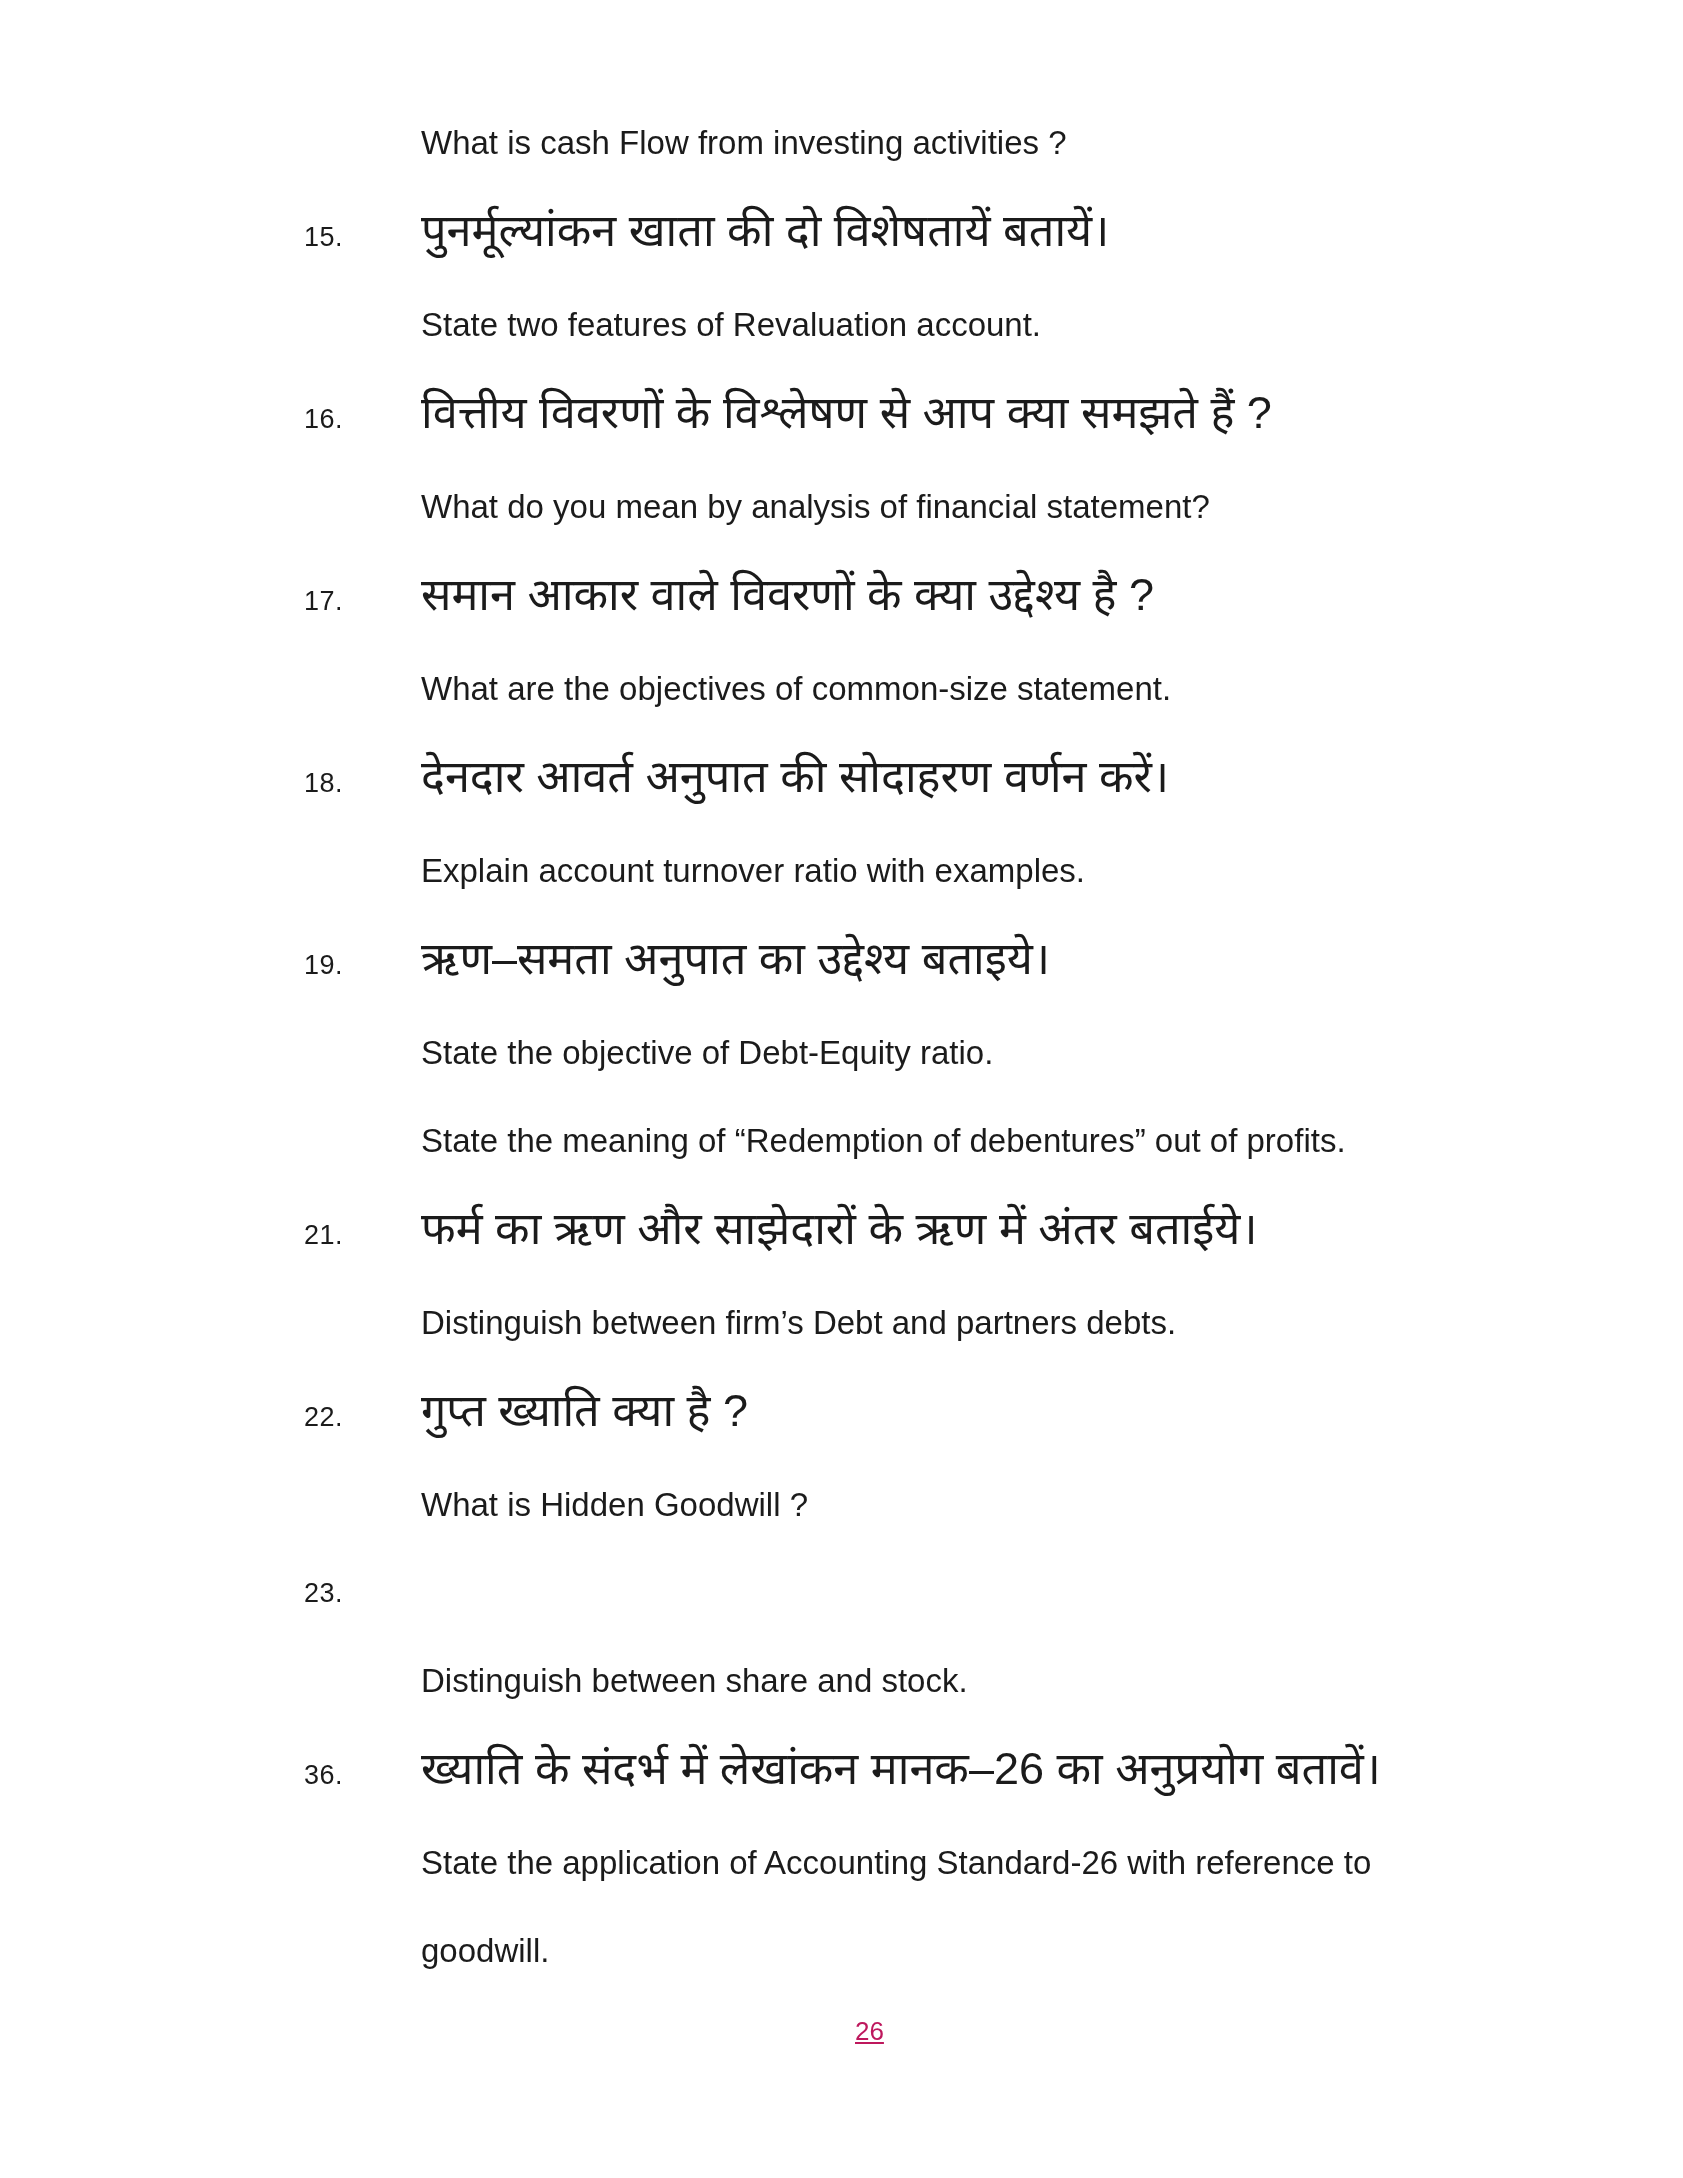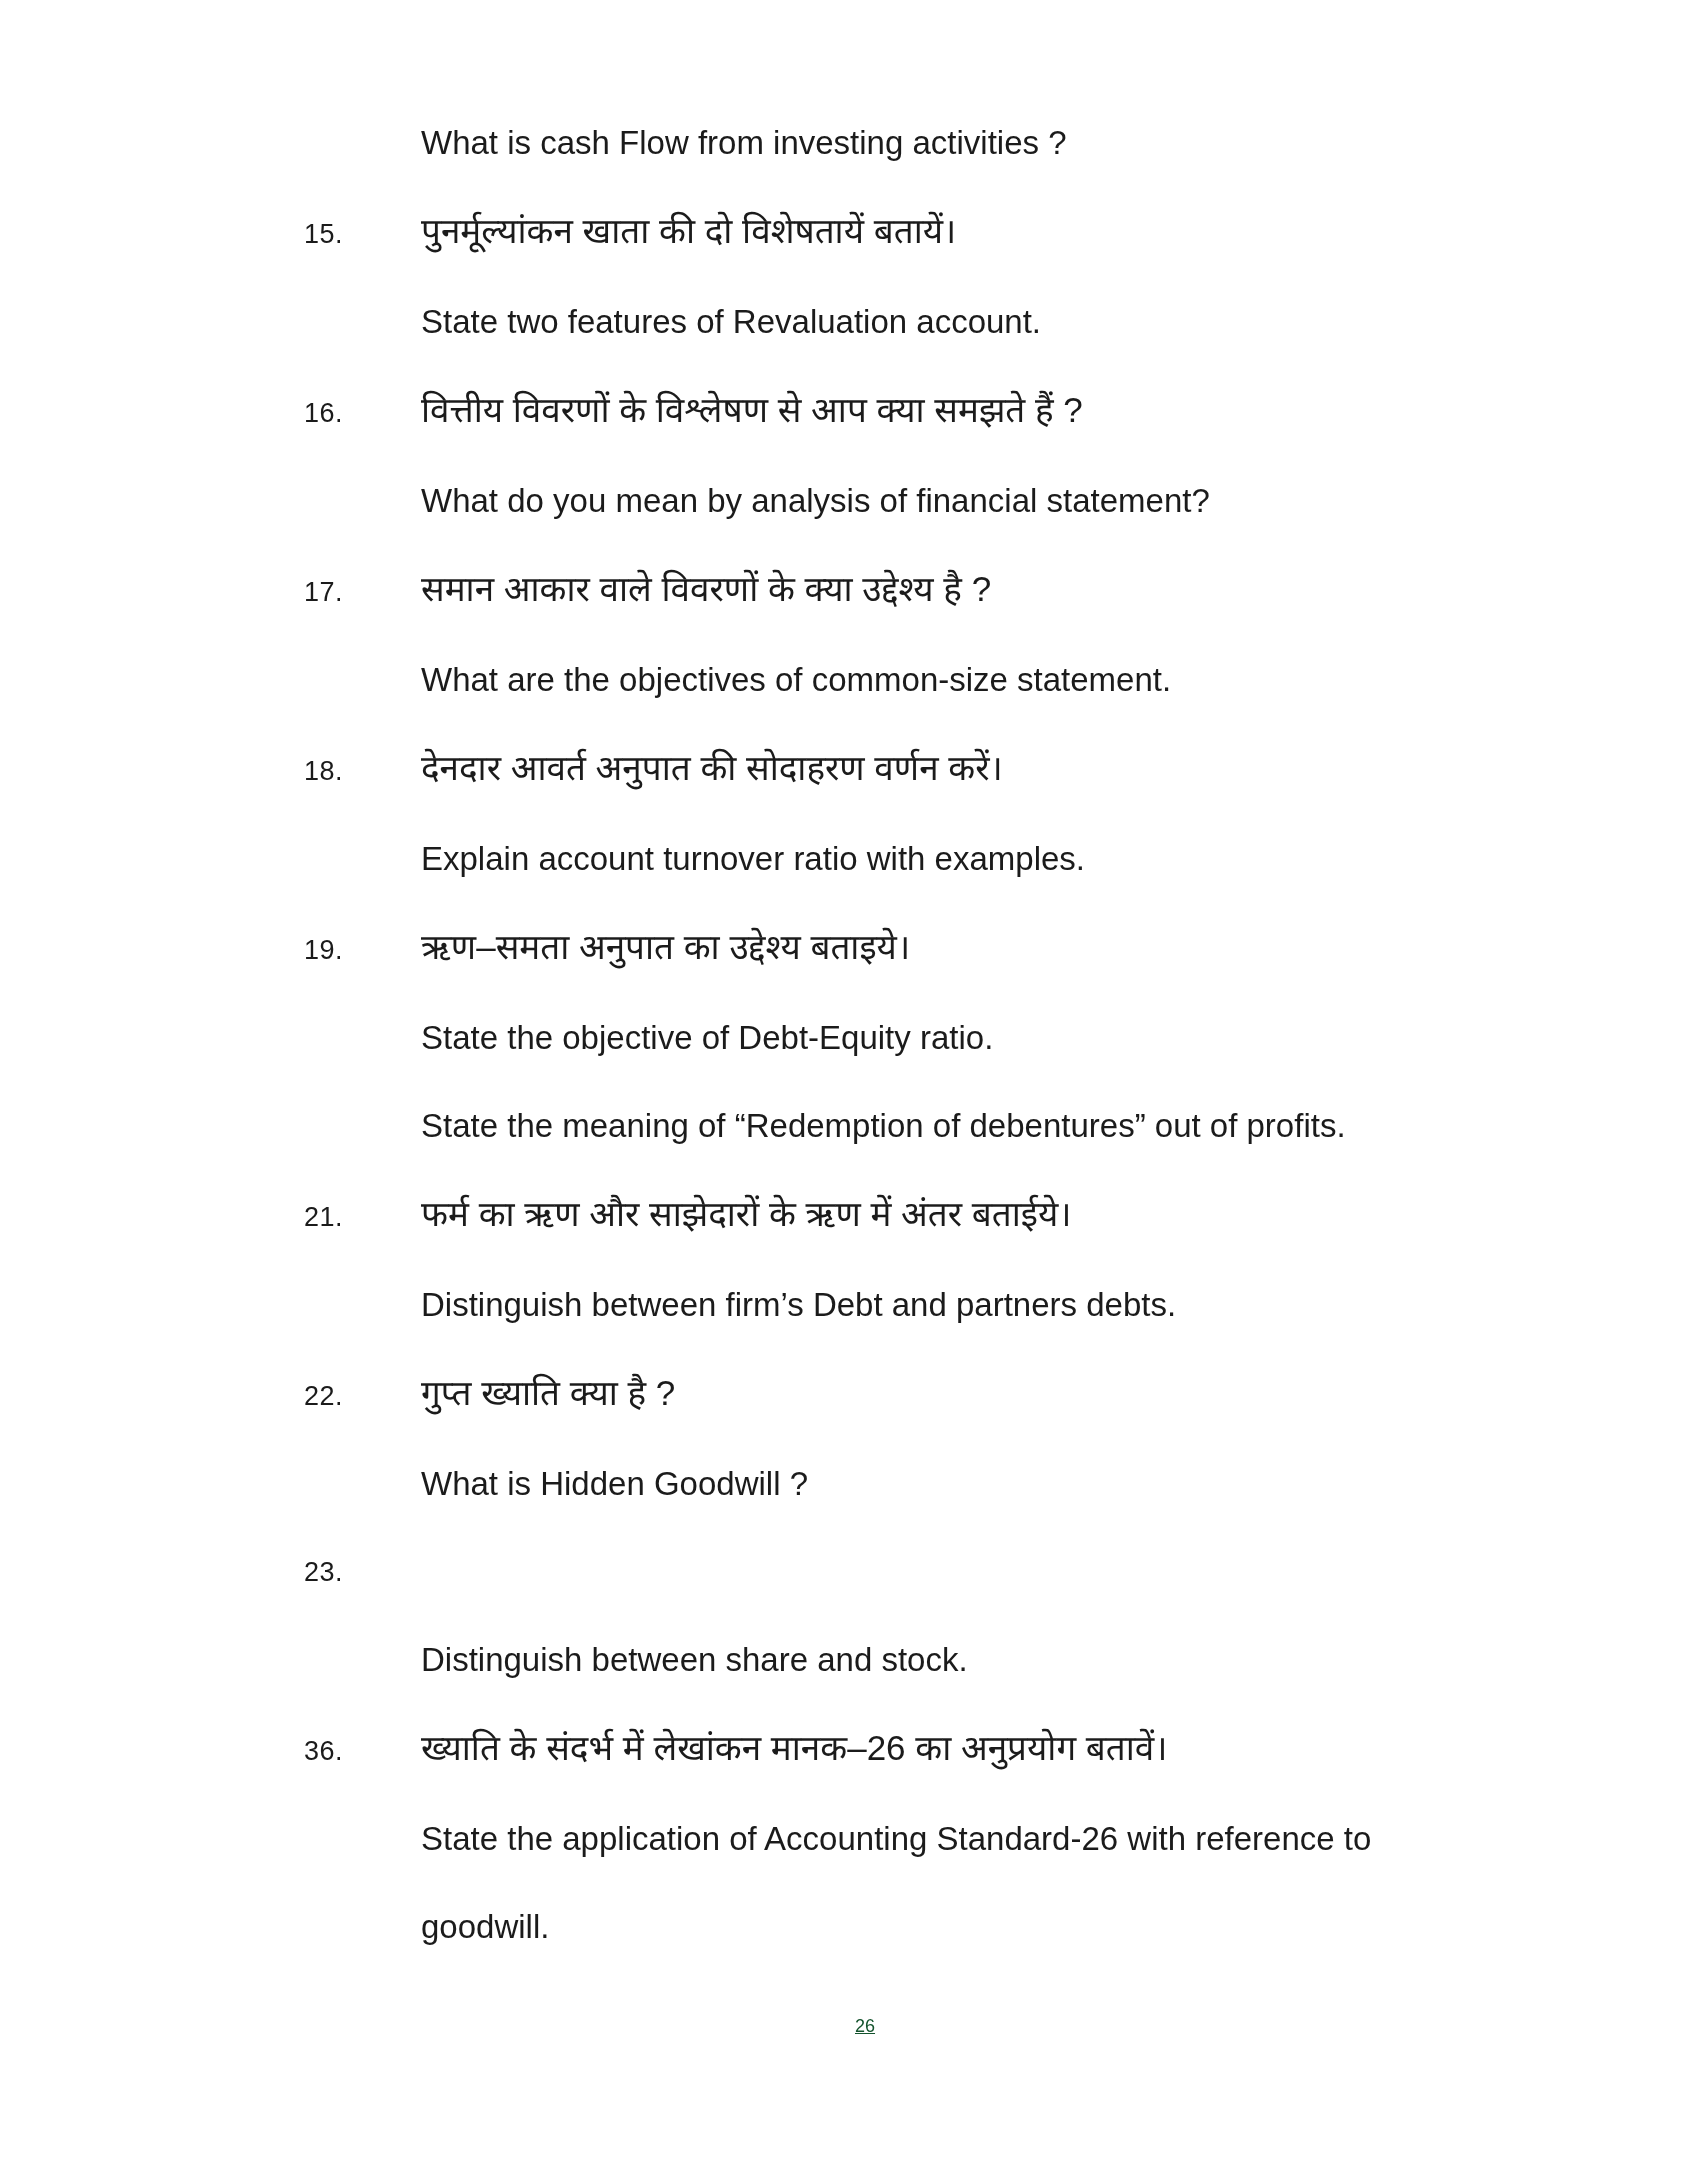--- a/index.html
+++ b/index.html
@@ -30,28 +30,28 @@
   .num {
     flex: 0 0 117px;
     font-size: 27px;
     letter-spacing: 0.5px;
   }
   .text {
     max-width: 1074px;
     font-size: 33px;
   }
   .text.hi {
-    font-size: 35px;
+    font-size: 45px;
   }
   .page-number {
     position: absolute;
     left: 855px;
     top: 2016px;
-    font-size: 18px;
-    color: #14532d;
+    font-size: 26px;
+    color: #be185d;
     text-decoration: underline;
   }
 </style>
 </head>
 <body>
 
 <div class="page">
   <div class="content">
 
     <div class="row">

